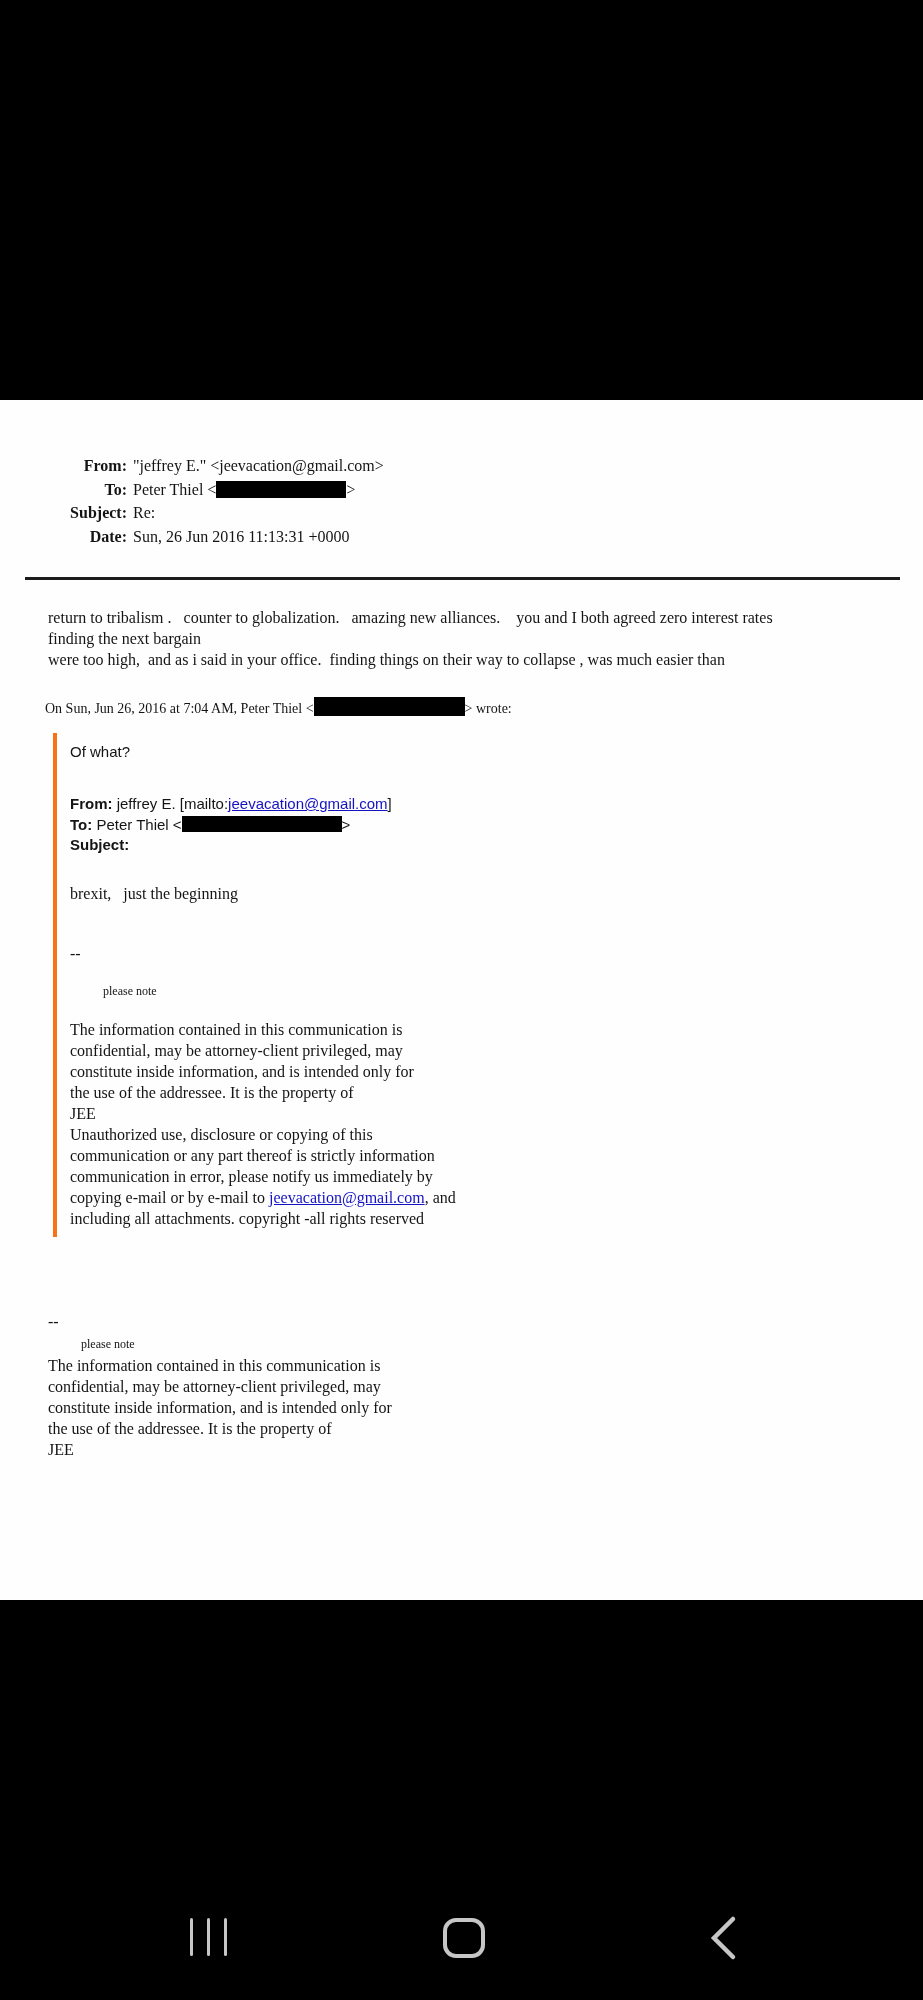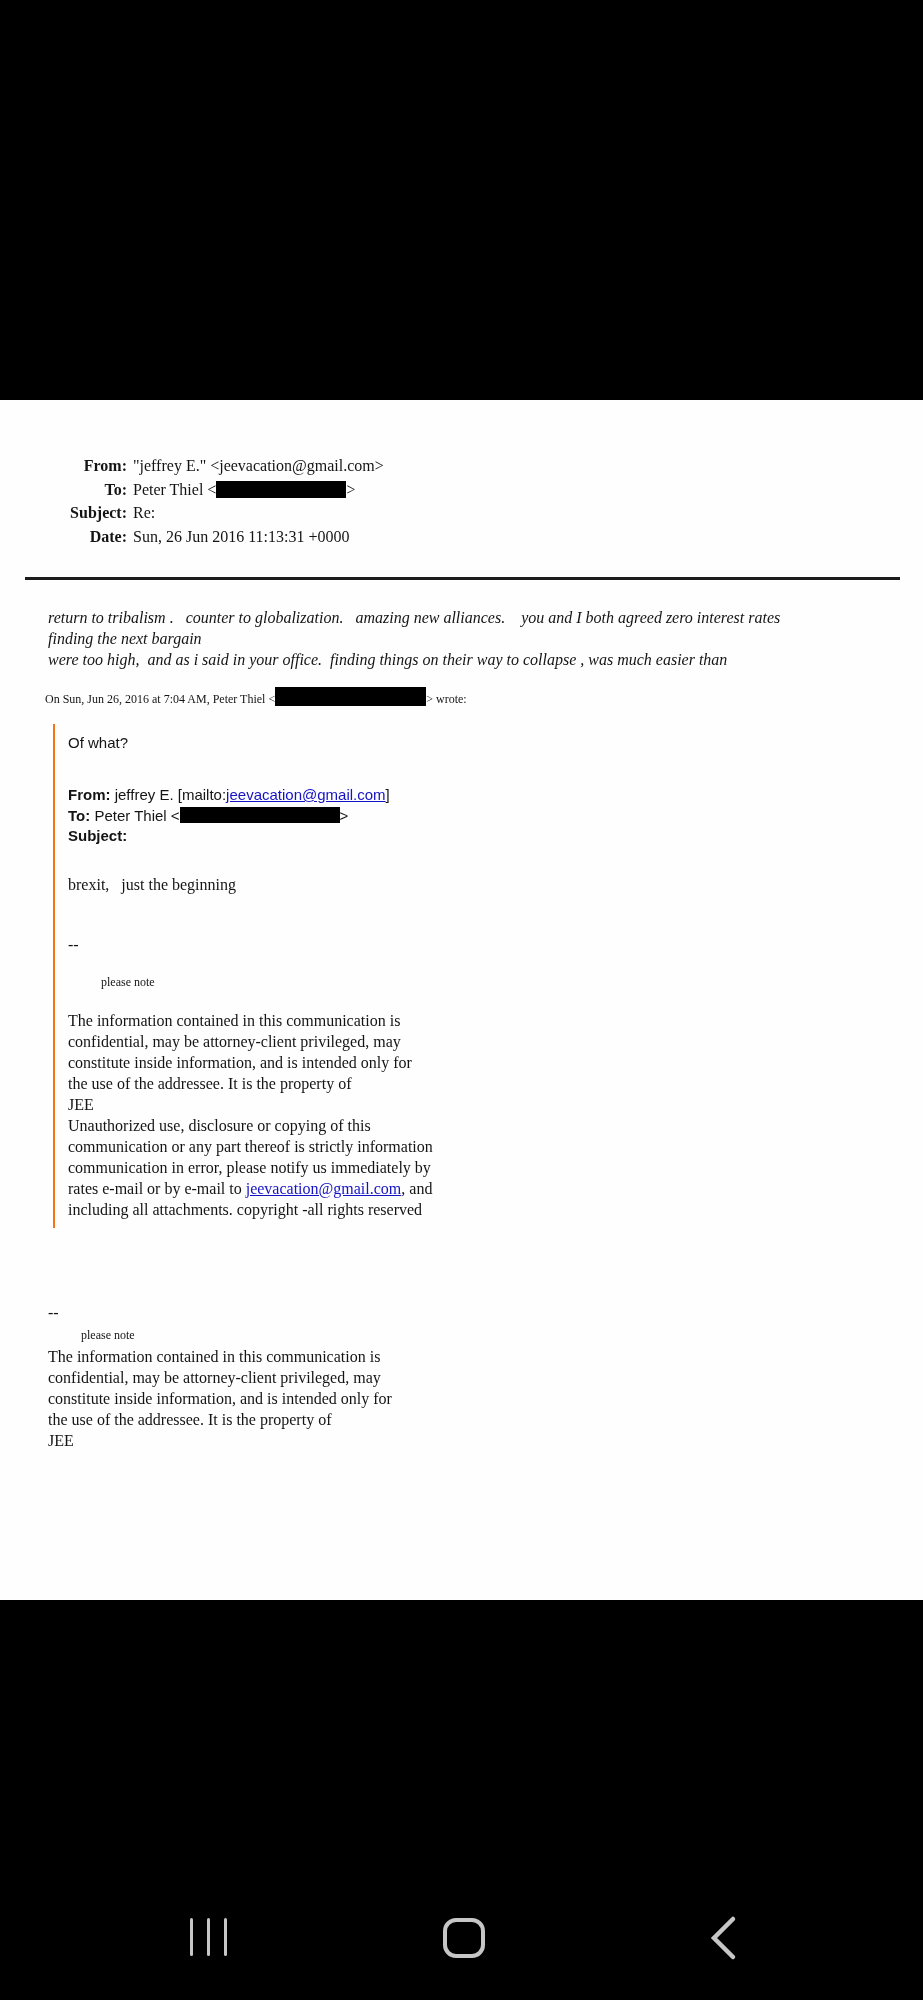--- a/index.html
+++ b/index.html
@@ -26,33 +26,33 @@
     background: #fefefe;
   }
 
   
   .hdr { margin: 54px 0 0 43px; font-size: 16px; line-height: 23.5px; }
   .hdr-row { white-space: nowrap; }
   .hdr-label { display: inline-block; width: 84px; font-weight: 700; text-align: right; margin-right: 6px; }
 
   .rule { margin: 29px 0 0 25px; width: 875px; border: none; border-top: 3px solid #1c1c1c; }
 
-  .body-lines { margin: 27px 0 0 48px; font-size: 16px; line-height: 21px; font-style: italic; }
+  .body-lines { margin: 27px 0 0 48px; font-size: 16px; line-height: 21px; }
   .pre { white-space: pre; }
 
-  .attrib { margin: 17px 0 0 45px; font-size: 12px; line-height: 21px; white-space: nowrap; }
+  .attrib { margin: 27px 0 0 45px; font-size: 14px; line-height: 21px; white-space: nowrap; }
 
   .redact { display: inline-block; background: #000; height: 17px; vertical-align: -3px; }
   .redact.r-hdr { width: 130px; }
   .redact.r-attrib { width: 151px; height: 19px; }
   .redact.r-inner { width: 160px; height: 16px; vertical-align: -2px; }
 
   .quote {
     margin: 14px 0 0 53px;
-    border-left: 2px solid #f97316;
+    border-left: 4px solid #f97316;
     padding: 9px 0 8px 13px;
     width: 560px;
   }
   .sans { font-family: "Liberation Sans", "DejaVu Sans", sans-serif; }
   .of-what { font-size: 15px; line-height: 20px; }
   .inner-hdr { margin-top: 32px; font-size: 15px; line-height: 20.5px; }
   .inner-hdr b { font-weight: 700; }
   a.mail-link { color: #1512c4; text-decoration: underline; }
 
   .brexit { margin-top: 27px; font-size: 16px; line-height: 21px; }
@@ -123,21 +123,21 @@
 
       <div class="disc">
         <div class="pre">The information contained in this communication is</div>
         <div class="pre">confidential, may be attorney-client privileged, may</div>
         <div class="pre">constitute inside information, and is intended only for</div>
         <div class="pre">the use of the addressee. It is the property of</div>
         <div class="pre">JEE</div>
         <div class="pre">Unauthorized use, disclosure or copying of this</div>
         <div class="pre">communication or any part thereof is strictly information</div>
         <div class="pre">communication in error, please notify us immediately by</div>
-        <div><span>rates e-mail or by e-mail to </span><a class="mail-link" href="#">jeevacation@gmail.com</a><span>, and</span></div>
+        <div><span>copying e-mail or by e-mail to </span><a class="mail-link" href="#">jeevacation@gmail.com</a><span>, and</span></div>
         <div class="pre">including all attachments. copyright -all rights reserved</div>
       </div>
     </blockquote>
 
     <div class="tail">
       <div>--</div>
       <div class="note-indent">please note</div>
       <div class="pre">The information contained in this communication is</div>
       <div class="pre">confidential, may be attorney-client privileged, may</div>
       <div class="pre">constitute inside information, and is intended only for</div>

